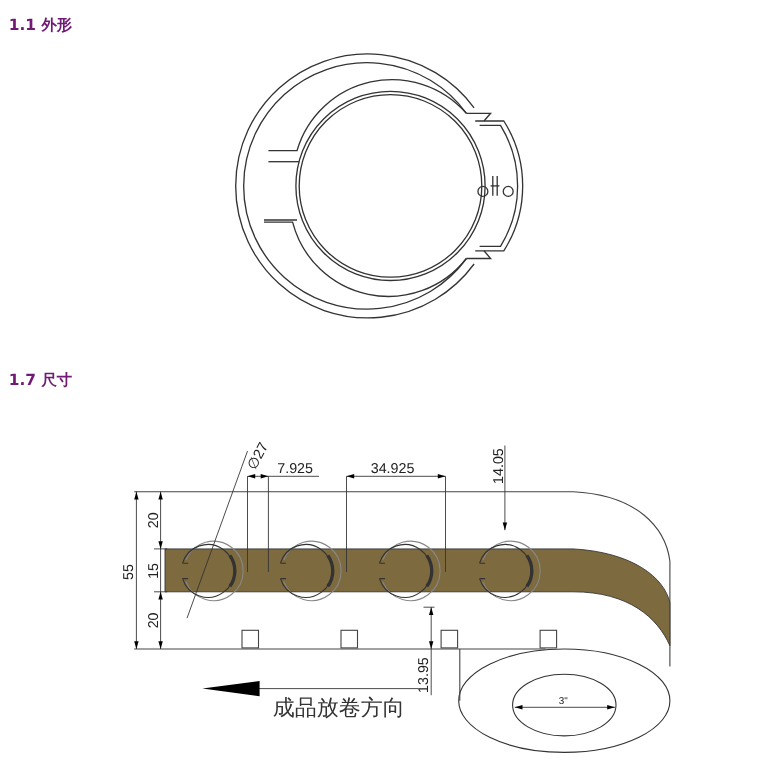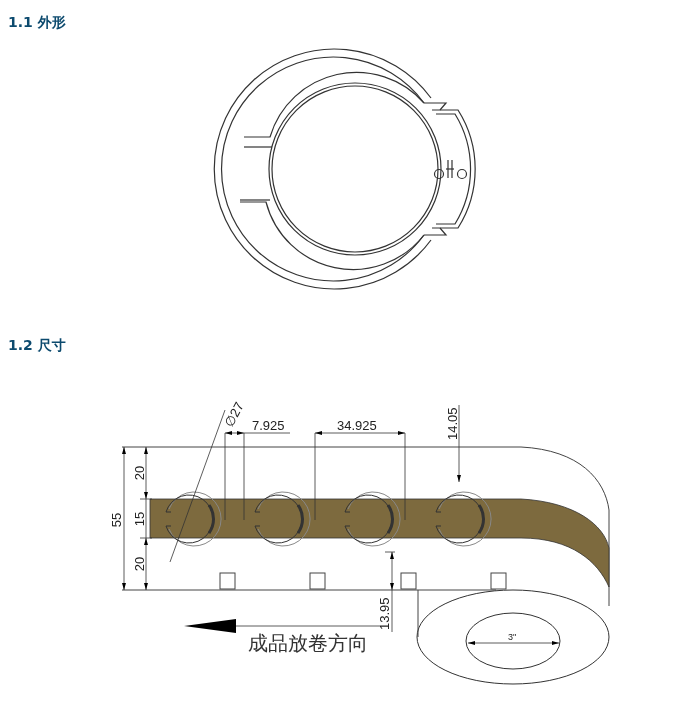--- a/index.html
+++ b/index.html
@@ -1,28 +1,28 @@
 <!DOCTYPE html>
 <html><head>
 <meta charset="utf-8">
 <style>
   html, body { margin: 0; padding: 0; background: #ffffff; }
   body { width: 700px; height: 713px; position: relative; overflow: hidden; font-family: "DejaVu Sans", sans-serif; }
-  .heading { position: absolute; left: 8px; font-size: 14px; font-weight: bold; color: #0c4a6e; }
+  .heading { position: absolute; left: 8px; font-size: 14px; font-weight: bold; color: #701a75; }
   #h1 { top: 14px; }
   #h2 { top: 337px; }
   svg { position: absolute; left: 0; top: 0; }
   .dim { font-family: "Liberation Sans", sans-serif; font-size: 13px; fill: #222; }
   .cn { font-family: "DejaVu Sans", sans-serif; font-size: 20px; fill: #333; }
 </style>
 </head>
 <body>
 
 <div id="h1" class="heading">1.1 外形</div>
-<div id="h2" class="heading">1.2 尺寸</div>
+<div id="h2" class="heading">1.7 尺寸</div>
 
 <svg width="700" height="713" viewBox="0 0 700 713">
 
   <g fill="none" stroke="#333" stroke-width="1.2">
 
     <path d="M 431 98 A 120 120 0 1 0 431 240"></path>
     <path d="M 424 103 A 112 112 0 1 0 424 235"></path>
 
     <path d="M 244 137 L 270 137 A 90 90 0 0 1 424 103"></path>
     <path d="M 240 202 L 266 202 A 90 90 0 0 0 424 235"></path>

